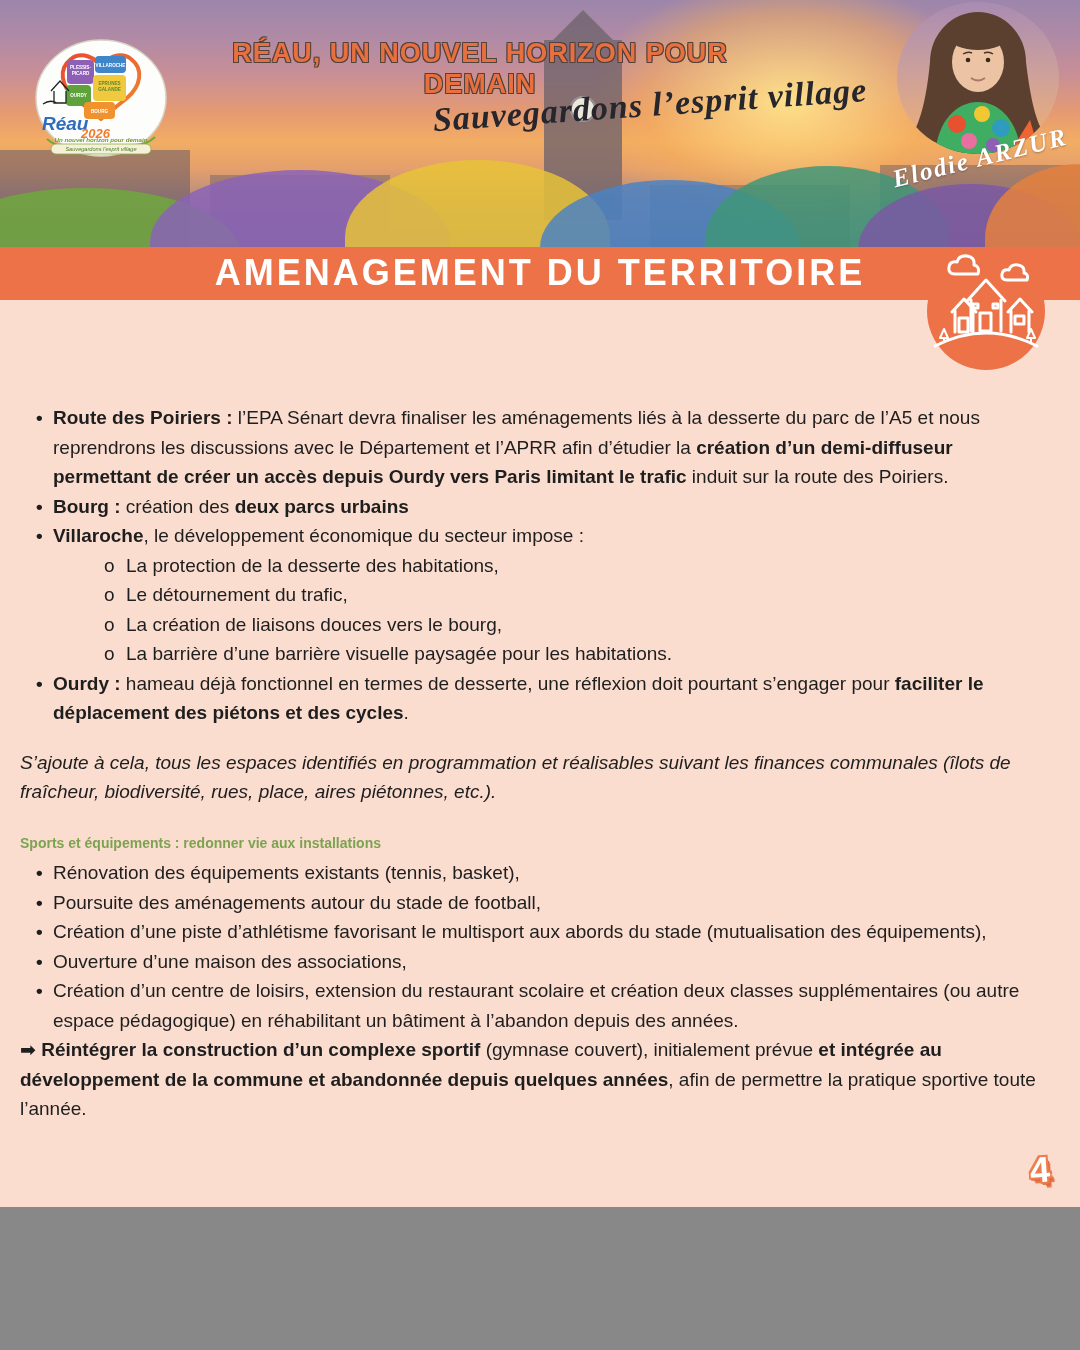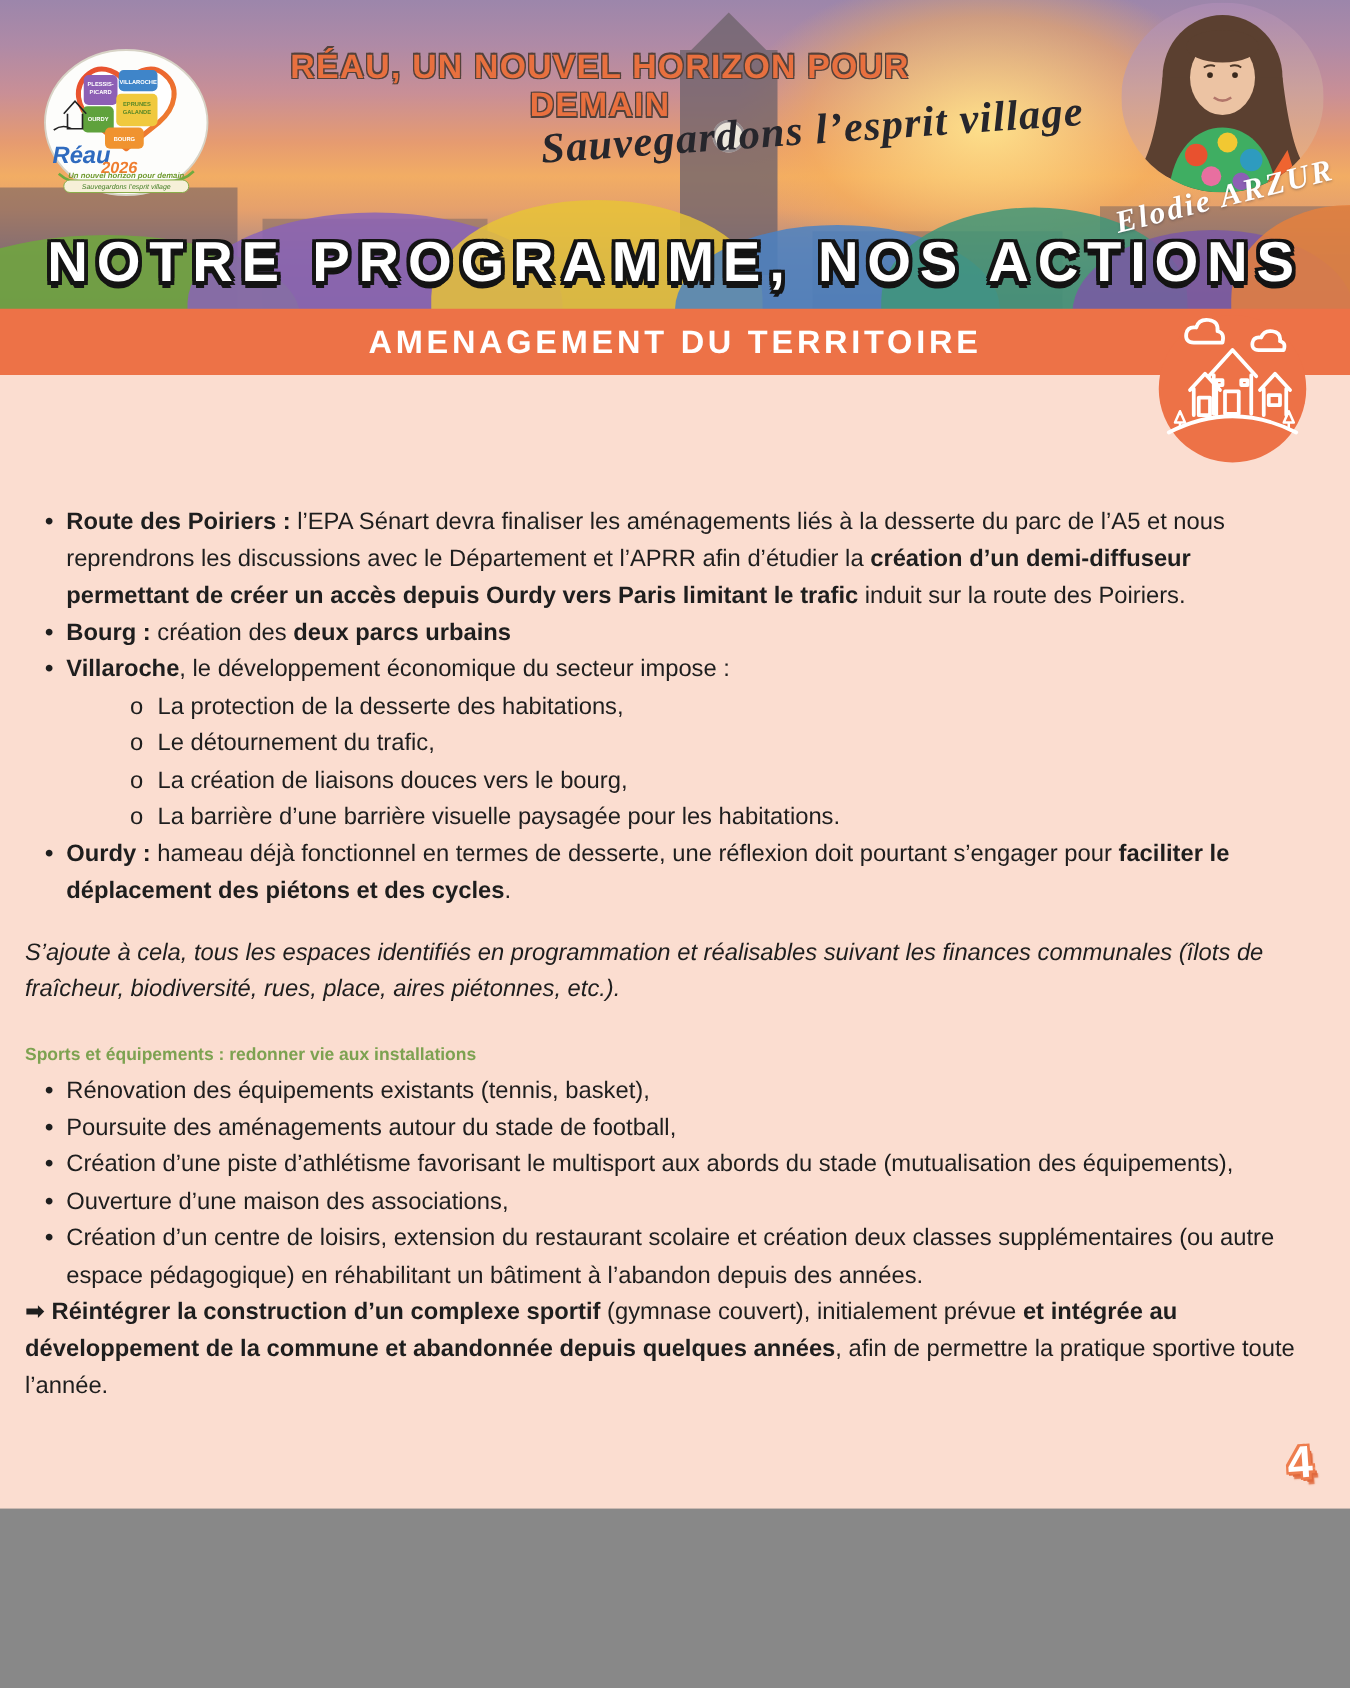--- a/index.html
+++ b/index.html
@@ -33,21 +33,21 @@
     text-shadow:0 1px 2px rgba(40,40,60,.35); }
 
   .logo { position:absolute; left:34px; top:38px; width:134px; height:120px; }
 
   
   .program-title { position:absolute; left:0; top:184px; width:1080px; text-align:center;
     font-size:45px; font-weight:800; letter-spacing:7px; color:#ffffff; white-space:nowrap;
     text-shadow:-3px -3px 0 #141414, 3px -3px 0 #141414, -3px 3px 0 #141414, 3px 3px 0 #141414,
                 -3px 0 0 #141414, 3px 0 0 #141414, 0 -3px 0 #141414, 0 3px 0 #141414, 0 5px 0 #141414; }
   .section-band { position:absolute; left:0; top:247px; width:1080px; height:53px; background:#ed7247; }
-  .section-title { width:1080px; text-align:center; line-height:52px; font-size:26px; font-weight:800;
+  .section-title { width:1080px; text-align:center; line-height:52px; font-size:36px; font-weight:800;
     letter-spacing:3px; color:#ffffff; }
   .icon-circle { position:absolute; left:927px; top:252px; width:118px; height:118px;
     border-radius:50%; background:#ed7247; }
 
   
   .content { position:absolute; left:0; top:300px; width:1080px; padding:103px 38px 0 20px;
     font-size:19px; line-height:29.5px; color:#1e1e1e; }
   .b { font-weight:bold; }
   .li { display:flex; }
   .li.bullet { margin-left:16px; }
@@ -147,21 +147,20 @@
         <path d="M17 53 l9 -10 l9 10 M20 53 v12 h12 v-12 M9 66 q7 -5 14 -1" stroke="#222" fill="none" stroke-width="1.3"></path>
         <text x="8" y="92" font-size="19" font-weight="bold" font-style="italic" fill="#2f6bbf">Réau</text>
         <text x="47" y="100" font-size="13" font-weight="bold" font-style="italic" fill="#ef7d2f">2026</text>
         <text x="67" y="104" font-size="6.2" font-weight="bold" font-style="italic" text-anchor="middle" fill="#6f9a2e">Un nouvel horizon pour demain</text>
         <path d="M13 101 q10 9 25 7 M121 99 q-9 9 -24 8" stroke="#6faa3f" stroke-width="2" fill="none"></path>
         <rect x="17" y="106" width="100" height="10" rx="5" fill="#f6f0d8" stroke="#8aae4a" stroke-width="0.8"></rect>
         <text x="67" y="113.4" font-size="5.6" font-style="italic" text-anchor="middle" fill="#47802a">Sauvegardons l’esprit village</text>
       </svg>
     </div>
 
-    <div class="program-title">NOTRE PROGRAMME, NOS ACTIONS</div>
   </div>
 
   <div class="section-band">
     <div class="section-title">AMENAGEMENT DU TERRITOIRE</div>
   </div>
 
   <div class="icon-circle">
     <svg width="118" height="118" viewBox="0 0 118 118" fill="none" stroke="#ffffff" stroke-width="3" stroke-linecap="round" stroke-linejoin="round">
       <path d="M28 22 q-7 0 -6 -7 q1 -6 8 -5 q2 -7 10 -6 q8 1 7 9 q6 1 4 9 z"></path>
       <path d="M80 28 q-6 0 -5 -6 q1 -5 7 -4 q2 -6 9 -5 q7 1 6 8 q5 1 3 7 z"></path>

